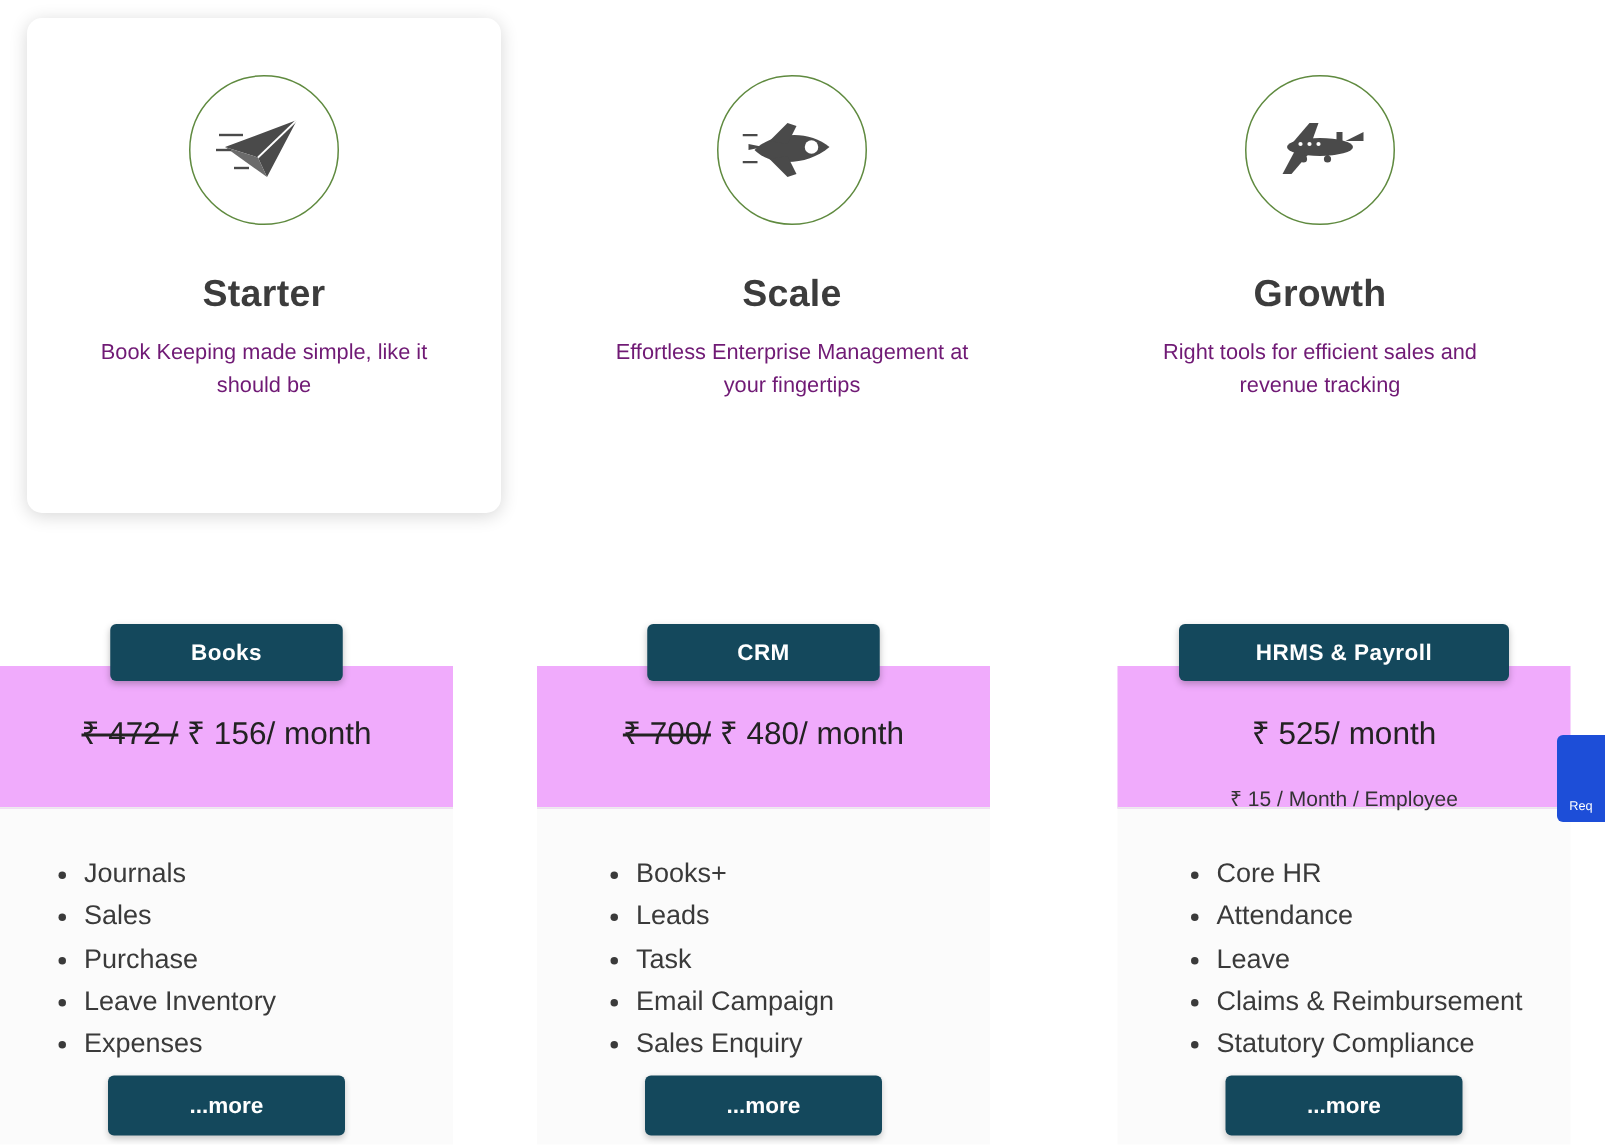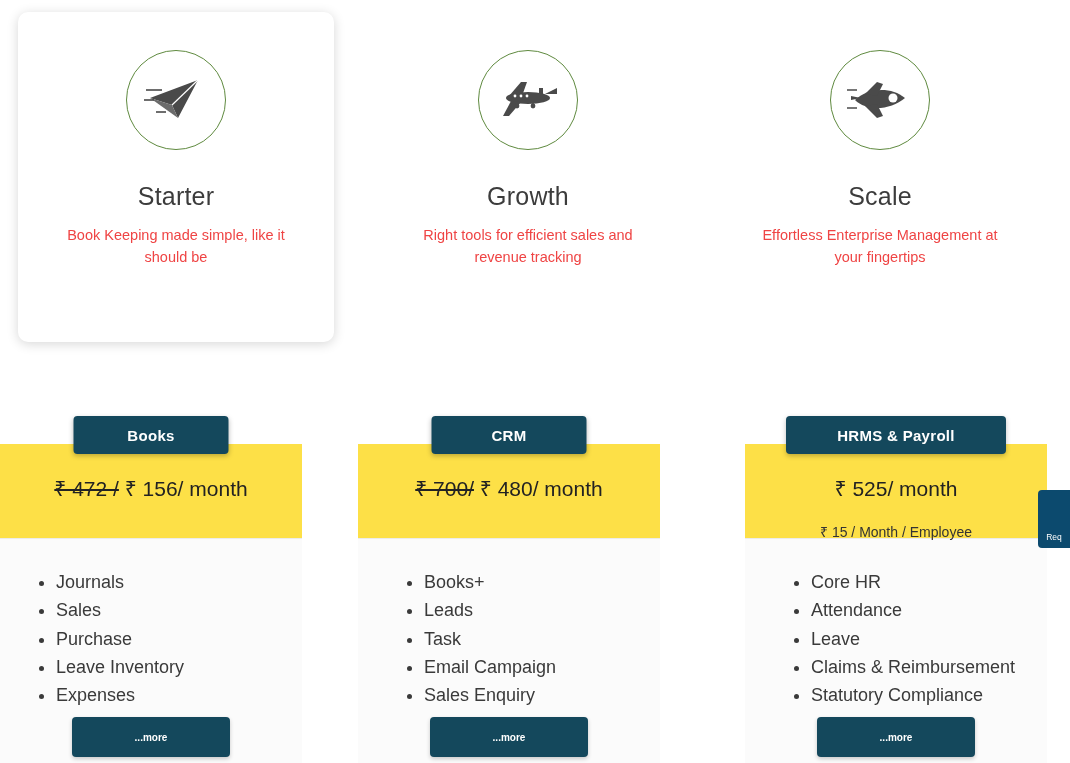--- a/index.html
+++ b/index.html
@@ -42,50 +42,50 @@
     margin: 12px auto 0 auto;
     border-radius: 50%;
     border: 1.5px solid #5f8a3f;
     display: flex;
     align-items: center;
     justify-content: center;
   }
   .plan-icon-wrap svg { display: block; }
   .plan-title {
     font-size: 25px;
-    font-weight: 400;
+    font-weight: 700;
     color: #3c3c3c;
     margin-top: 32px;
     letter-spacing: 0.2px;
   }
   .plan-desc {
     font-size: 14.5px;
     line-height: 1.5;
-    color: #ef4444;
+    color: #701a75;
     margin-top: 14px;
     padding: 0 14px;
   }
 
   
   .modules-row {
     position: absolute;
     top: 390px; left: 0;
     width: 1070px; height: 373px;
   }
   .module {
     position: absolute;
     top: 54px;
     width: 302px;
     background: #fbfbfb;
     border-radius: 2px;
     height: 335px;
   }
   .module .head-band {
     height: 95px;
-    background: #fde047;
+    background: #f0abfc;
     border-bottom: 1px solid #ececec;
     text-align: center;
   }
   .module.m1 { left: 0px; }
   .module.m2 { left: 358px; }
   .module.m3 { left: 745px; }
 
   .module-btn {
     position: absolute;
     top: -28px;
@@ -144,38 +144,38 @@
     position: absolute;
     bottom: 22px;
     left: 50%;
     transform: translateX(-50%);
     width: 158px;
     height: 40px;
     background: #14485c;
     color: #ffffff;
     border: none;
     border-radius: 4px;
-    font-size: 10px;
+    font-size: 15px;
     font-weight: bold;
     cursor: pointer;
     box-shadow: 0 2px 4px rgba(0,0,0,0.2);
     display: flex;
     align-items: center;
     justify-content: center;
     font-family: "Liberation Sans", sans-serif;
   }
 
   
   .side-tab {
     position: absolute;
     right: 0;
     top: 490px;
     width: 32px;
     height: 58px;
-    background: #0c4a6e;
+    background: #1d4ed8;
     border-radius: 4px 0 0 4px;
     color: #ffffff;
     font-size: 8.5px;
     display: flex;
     align-items: flex-end;
     justify-content: center;
     padding-bottom: 6px;
     overflow: hidden;
     cursor: pointer;
   }
@@ -194,20 +194,38 @@
             <path d="M6 24 L54 6 L34 44 L28 31 Z" fill="#4a4a4a"></path>
             <path d="M6 24 L34 44 L28 31 Z" fill="#6b6b6b"></path>
             <path d="M54 6 L28 31" stroke="#ffffff" stroke-width="1.2" fill="none"></path>
             <line x1="2" y1="16" x2="18" y2="16" stroke="#4a4a4a" stroke-width="1.6"></line>
             <line x1="0" y1="26" x2="10" y2="26" stroke="#4a4a4a" stroke-width="1.6"></line>
             <line x1="12" y1="38" x2="22" y2="38" stroke="#4a4a4a" stroke-width="1.6"></line>
           </svg>
         </div>
         <div class="plan-title">Starter</div>
         <div class="plan-desc">Book Keeping made simple, like it should be</div>
+      </div>
+    </div>
+
+    <div class="plan-col">
+      <div class="plan-card">
+        <div class="plan-icon-wrap">
+          <svg width="66" height="52" viewBox="0 0 66 52">
+            <path d="M8 26 C20 14, 44 12, 58 24 C44 36, 20 38, 8 26 Z" fill="#4a4a4a"></path>
+            <path d="M18 20 L30 8 L36 10 L30 22 Z" fill="#4a4a4a"></path>
+            <path d="M18 32 L30 44 L36 42 L30 30 Z" fill="#4a4a4a"></path>
+            <circle cx="46" cy="24" r="4.5" fill="#ffffff"></circle>
+            <path d="M4 22 L14 24 L4 26 Z" fill="#4a4a4a"></path>
+            <line x1="0" y1="16" x2="10" y2="16" stroke="#4a4a4a" stroke-width="1.5"></line>
+            <line x1="0" y1="34" x2="10" y2="34" stroke="#4a4a4a" stroke-width="1.5"></line>
+          </svg>
+        </div>
+        <div class="plan-title">Scale</div>
+        <div class="plan-desc">Effortless Enterprise Management at your fingertips</div>
       </div>
     </div>
 
     <div class="plan-col">
       <div class="plan-card">
         <div class="plan-icon-wrap">
           <svg width="66" height="52" viewBox="0 0 66 52">
             <ellipse cx="33" cy="24" rx="22" ry="6" fill="#4a4a4a"></ellipse>
             <path d="M14 22 L26 8 L32 8 L27 22 Z" fill="#4a4a4a"></path>
             <path d="M16 27 L8 42 L14 42 L26 28 Z" fill="#4a4a4a"></path>
@@ -220,38 +238,20 @@
             <circle cx="20" cy="22" r="1.4" fill="#ffffff"></circle>
             <circle cx="26" cy="22" r="1.4" fill="#ffffff"></circle>
             <circle cx="32" cy="22" r="1.4" fill="#ffffff"></circle>
           </svg>
         </div>
         <div class="plan-title">Growth</div>
         <div class="plan-desc">Right tools for efficient sales and revenue tracking</div>
       </div>
     </div>
 
-    <div class="plan-col">
-      <div class="plan-card">
-        <div class="plan-icon-wrap">
-          <svg width="66" height="52" viewBox="0 0 66 52">
-            <path d="M8 26 C20 14, 44 12, 58 24 C44 36, 20 38, 8 26 Z" fill="#4a4a4a"></path>
-            <path d="M18 20 L30 8 L36 10 L30 22 Z" fill="#4a4a4a"></path>
-            <path d="M18 32 L30 44 L36 42 L30 30 Z" fill="#4a4a4a"></path>
-            <circle cx="46" cy="24" r="4.5" fill="#ffffff"></circle>
-            <path d="M4 22 L14 24 L4 26 Z" fill="#4a4a4a"></path>
-            <line x1="0" y1="16" x2="10" y2="16" stroke="#4a4a4a" stroke-width="1.5"></line>
-            <line x1="0" y1="34" x2="10" y2="34" stroke="#4a4a4a" stroke-width="1.5"></line>
-          </svg>
-        </div>
-        <div class="plan-title">Scale</div>
-        <div class="plan-desc">Effortless Enterprise Management at your fingertips</div>
-      </div>
-    </div>
-
   </div>
 
   <div class="modules-row">
 
     <div class="module m1">
       <button class="module-btn">Books</button>
       <div class="head-band">
         <div class="price-line">
           <span class="price-old">₹ 472 /</span>
           <span>₹ 156/ month</span>

